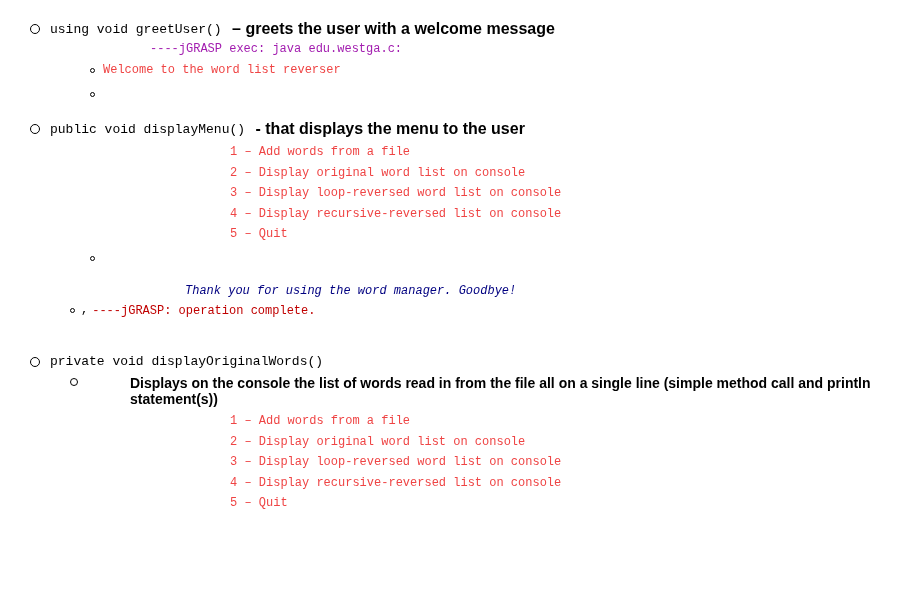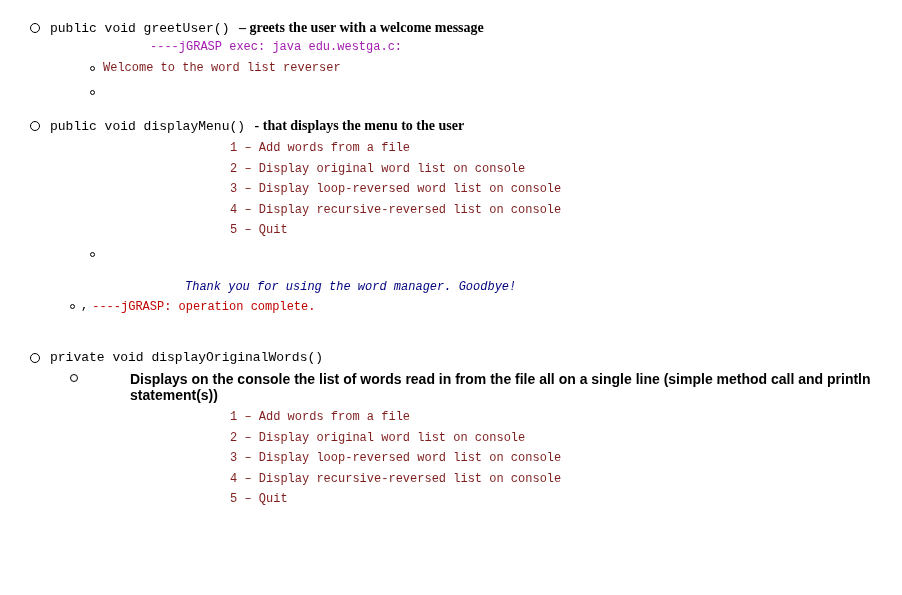--- a/index.html
+++ b/index.html
@@ -33,22 +33,22 @@
       flex-shrink: 0;
     }
 
     .method-name {
       font-family: 'Courier New', Courier, monospace;
       font-size: 13px;
       font-weight: normal;
     }
 
     .method-desc {
-      font-family: Liberation Serif, serif;
-      font-size: 14px;
+      font-family: Liberation Sans, sans-serif;
+      font-size: 16px;
       font-weight: bold;
       margin-left: 6px;
     }
 
     .sub-bullet {
       display: flex;
       align-items: flex-start;
       margin-left: 40px;
       margin-top: 6px;
       gap: 44px;
@@ -76,21 +76,21 @@
       font-size: 12px;
       color: #a21caf;
       margin-left: 120px;
       margin-top: 4px;
       margin-bottom: 4px;
     }
 
     .menu-block {
       font-family: 'Courier New', Courier, monospace;
       font-size: 12px;
-      color: #7f1d1d;
+      color: #ef4444;
       margin-left: 200px;
       margin-top: 4px;
       margin-bottom: 4px;
       line-height: 1.7;
     }
 
     .complete-msg {
       font-family: Liberation Mono, monospace;
       font-size: 12px;
       color: #c00000;
@@ -132,21 +132,21 @@
     }
   </style>
 </head>
 <body>
 
 <div>
 
   <div class="section">
     <div class="outer-bullet-row">
       <span class="bullet-outer"></span>
-      <span class="method-name">public void greetUser()</span>
+      <span class="method-name">using void greetUser()</span>
       <span class="method-desc">&nbsp;–&nbsp;<span>greets the user with a welcome message</span></span>
     </div>
     <div class="code-block">----jGRASP exec: java edu.westga.c:</div>
     <div style="margin-left:60px; display:flex; align-items:center; margin-top:2px;">
       <span class="small-bullet-inline"></span>
       <span class="menu-block" style="margin-left:4px; margin-top:0; margin-bottom:0;">Welcome to the word list reverser</span>
     </div>
     <div style="margin-left:60px; margin-top:4px;">
       <span class="small-bullet-inline"></span>
     </div>

